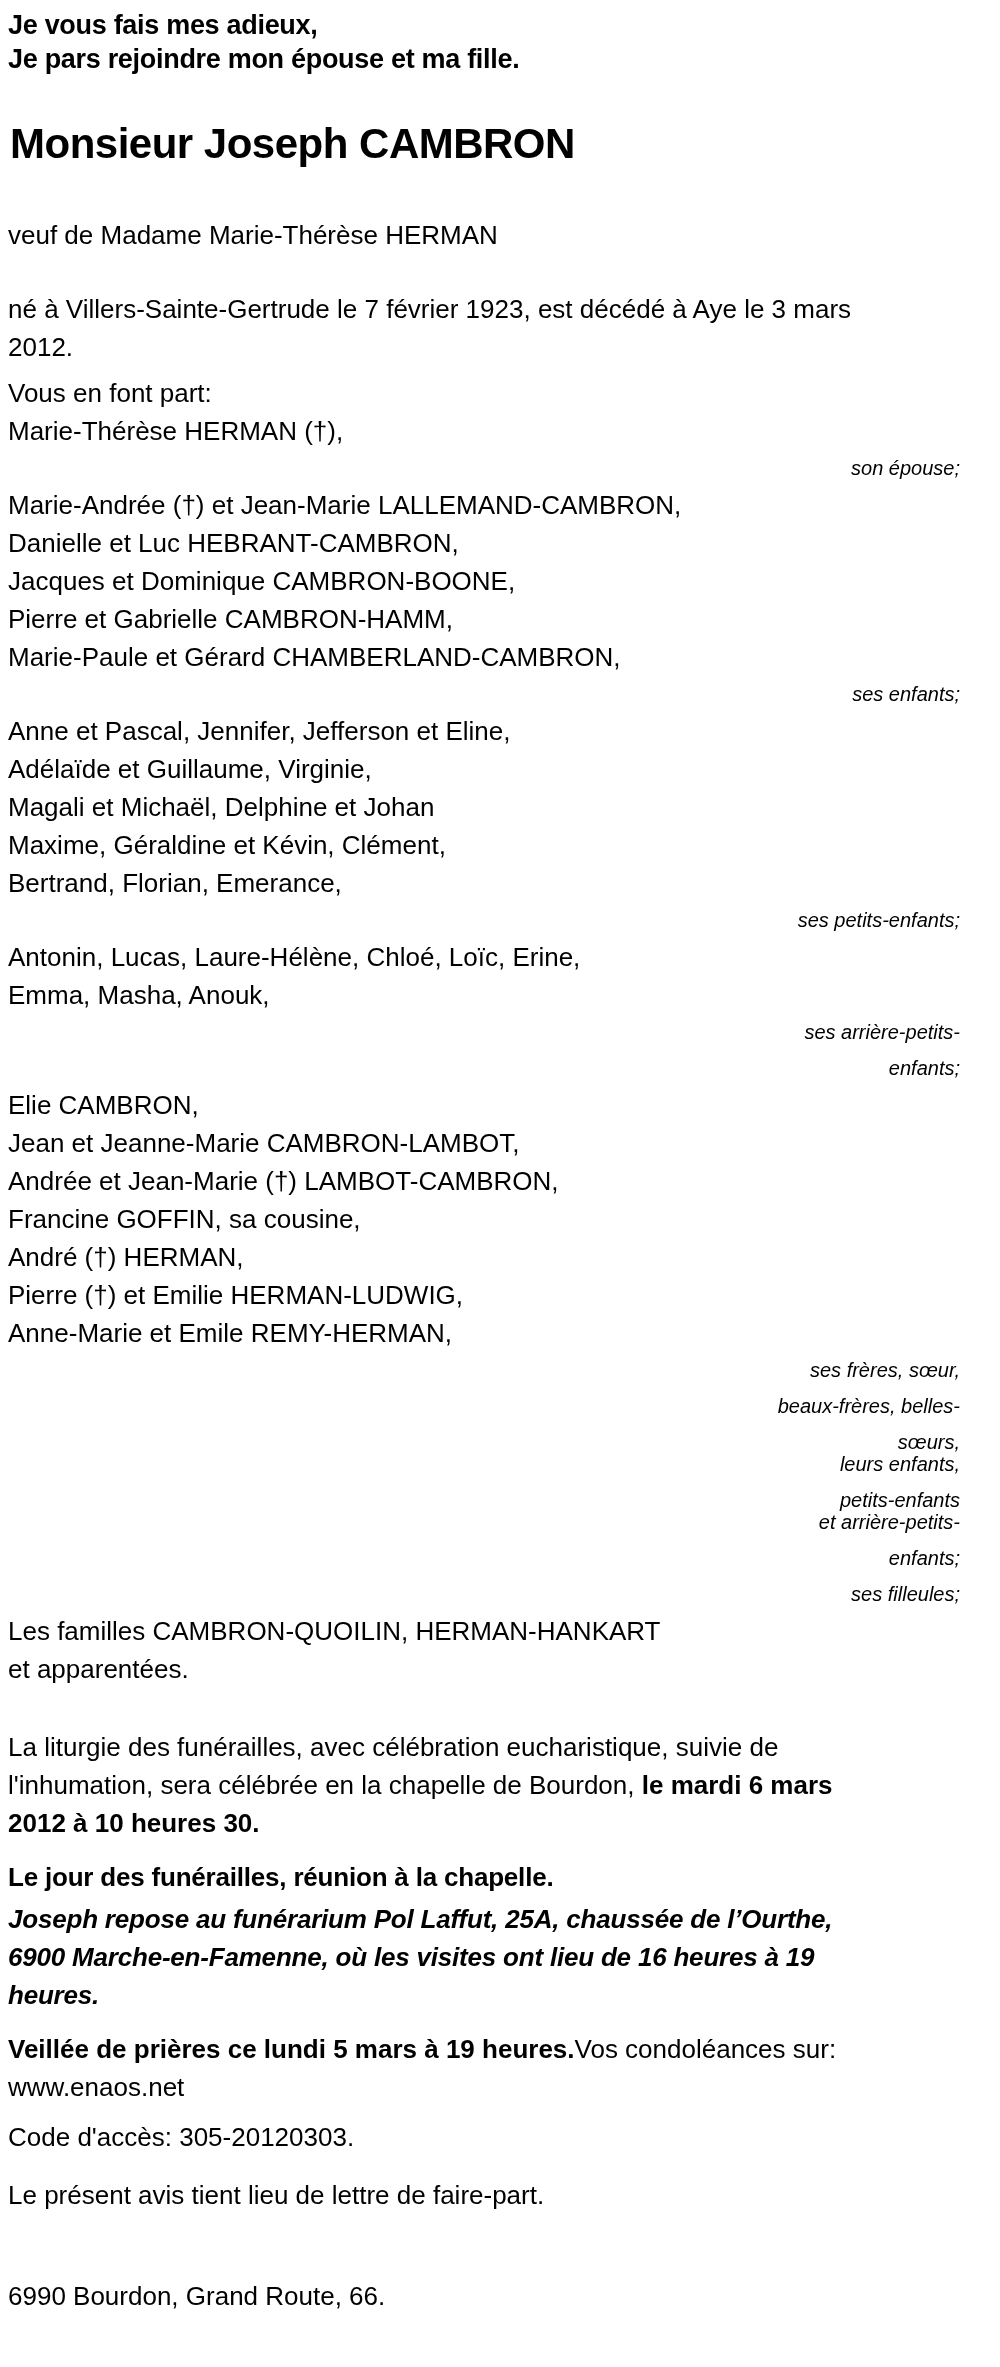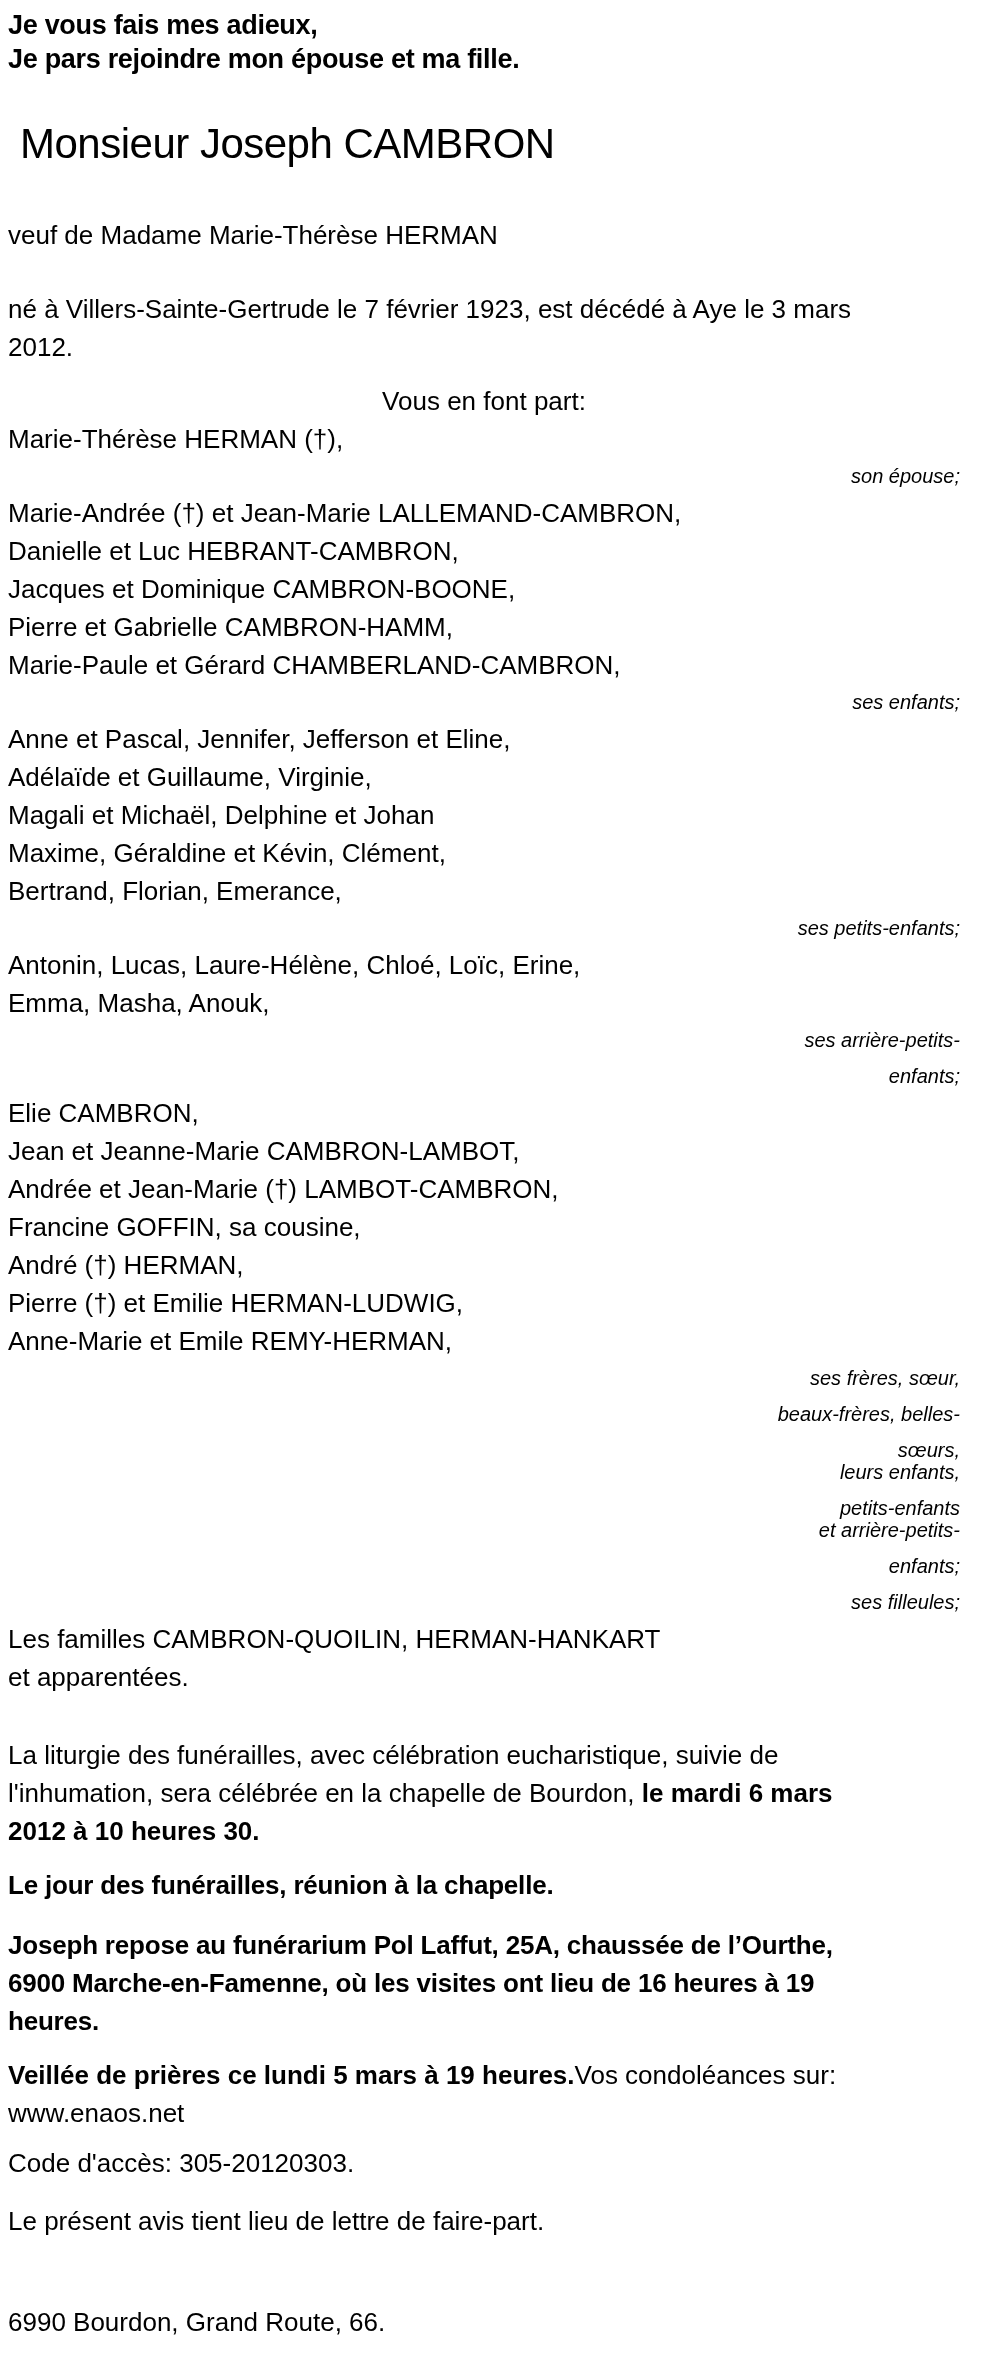--- a/index.html
+++ b/index.html
@@ -11,36 +11,36 @@
     background:#ffffff;
     color:#000000;
     font-family:"Liberation Sans","DejaVu Sans",sans-serif;
     font-size:26px;
     padding:8px 12px 0 8px;
     overflow:hidden;
   }
   p{margin:0;}
   .epigraph{font-weight:bold;font-size:27px;line-height:34px;letter-spacing:-0.3px;}
   .epigraph-2{margin-top:0;}
-  .deceased-name{font-size:42px;font-weight:normal;line-height:48px;margin:44px 0 0 12px;letter-spacing:-0.5px;}
+  .deceased-name{font-size:42px;font-weight:bold;line-height:48px;margin:44px 0 0 2px;letter-spacing:-0.5px;}
   .widower-line{margin-top:48px;line-height:38px;}
   .birth-death{margin-top:36px;}
   .body-line{line-height:38px;}
-  .intro-line{margin-top:16px;line-height:38px;text-align:center;}
+  .intro-line{margin-top:8px;line-height:38px;}
   .name-line{line-height:38px;}
   .relations{text-align:right;}
   .relation-line{font-style:italic;font-size:20px;line-height:36px;}
   
   .family-groups .group:nth-of-type(5) .relations div:nth-of-type(4){margin-top:-14px;}
   .family-groups .group:nth-of-type(5) .relations div:nth-of-type(6){margin-top:-14px;}
   .families-block{}
   .liturgy-block{margin-top:40px;}
   .strong{font-weight:bold;}
   .reunion-line{margin-top:16px;line-height:38px;font-weight:bold;letter-spacing:-0.2px;}
-  .repose-block{margin-top:22px;}
+  .repose-block{margin-top:4px;font-style:italic;}
   .repose-block .body-line{letter-spacing:-0.2px;}
   .vigil-block{margin-top:16px;}
   .access-line{margin-top:12px;}
   .notice-line{margin-top:20px;}
   .address-line{margin-top:63px;}
 </style>
 </head>
 <body>
 
 <div class="page">

